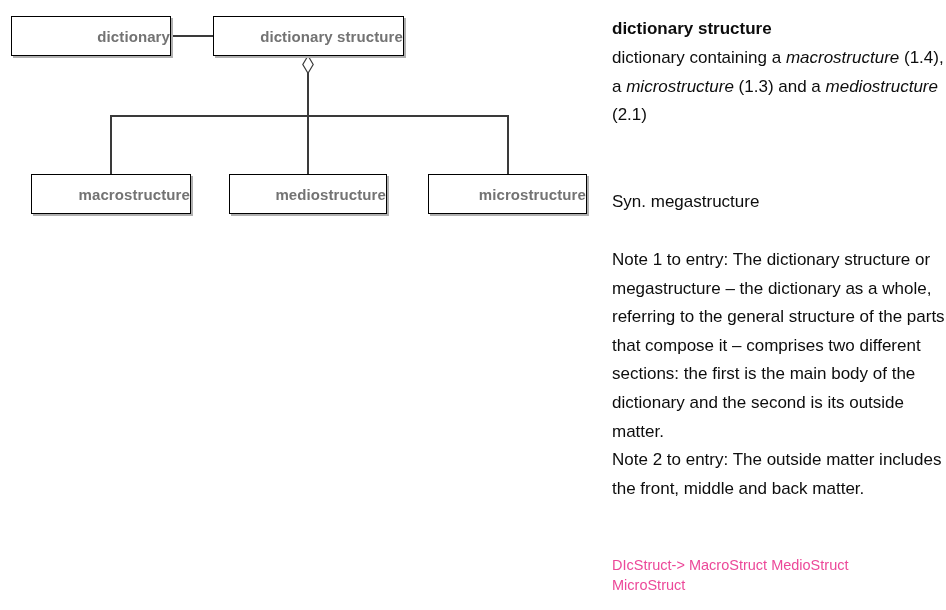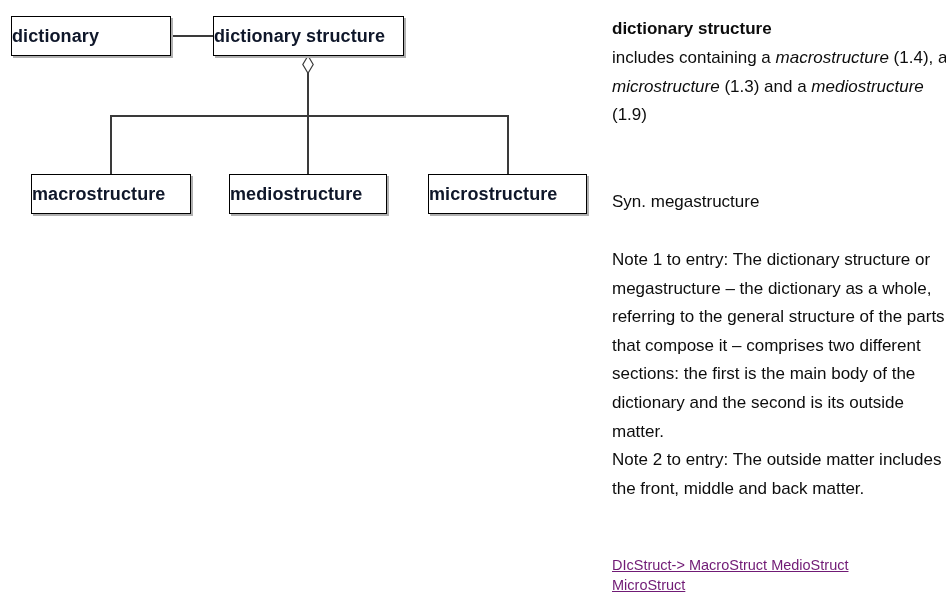--- a/index.html
+++ b/index.html
@@ -26,26 +26,26 @@
   }
 
   .uml-box {
     position: absolute;
     box-sizing: border-box;
     background: #ffffff;
     border: 1.5px solid #000000;
     box-shadow: 2px 2px 0 0 #b0b0b0;
     display: flex;
     align-items: center;
-    justify-content: flex-start;
+    justify-content: flex-end;
     font-family: "Liberation Sans", sans-serif;
     font-weight: bold;
-    font-size: 18px;
+    font-size: 15px;
     letter-spacing: .1px;
-    color: #0f172a;
+    color: #737373;
     white-space: nowrap;
   }
 
   
   #box-dictionary            { left: 11px;  top: 16px;  width: 160px; height: 40px; }
   #box-dictionary-structure  { left: 213px; top: 16px;  width: 191px; height: 40px; }
   #box-macrostructure        { left: 31px;  top: 174px; width: 160px; height: 40px; }
   #box-mediostructure        { left: 229px; top: 174px; width: 158px; height: 40px; }
   #box-microstructure        { left: 428px; top: 174px; width: 159px; height: 40px; }
 
@@ -163,25 +163,25 @@
     <span>microstructure</span>
   </div>
 
 </div>
 
 <div id="entry-panel">
 
   <div id="entry-term">dictionary structure</div>
 
   <div id="entry-definition">
-    <span>includes containing a </span><span id="definition-parts"><span class="term-ref">macrostructure</span><span> (1.4), a </span><span class="term-ref">microstructure</span><span> (1.3) and a </span><span class="term-ref">mediostructure</span><span> (1.9)</span></span>
+    <span>dictionary containing a </span><span id="definition-parts"><span class="term-ref">macrostructure</span><span> (1.4), a </span><span class="term-ref">microstructure</span><span> (1.3) and a </span><span class="term-ref">mediostructure</span><span> (2.1)</span></span>
   </div>
 
   <div id="entry-synonym">Syn. megastructure</div>
 
   <div id="entry-notes">
     <span class="note-line">Note 1 to entry: The dictionary structure or megastructure – the dictionary as a whole, referring to the general structure of the parts that compose it – comprises two different sections: the first is the main body of the dictionary and the second is its outside matter.</span>
     <span class="note-line">Note 2 to entry: The outside matter includes the front, middle and back matter.</span>
   </div>
 
-  <div id="entry-code" style="color: #701a75; text-decoration: underline;">DIcStruct-&gt; MacroStruct MedioStruct MicroStruct</div>
+  <div id="entry-code" style="color: #ec4899;">DIcStruct-&gt; MacroStruct MedioStruct MicroStruct</div>
 
 </div>
 
 </body></html>

